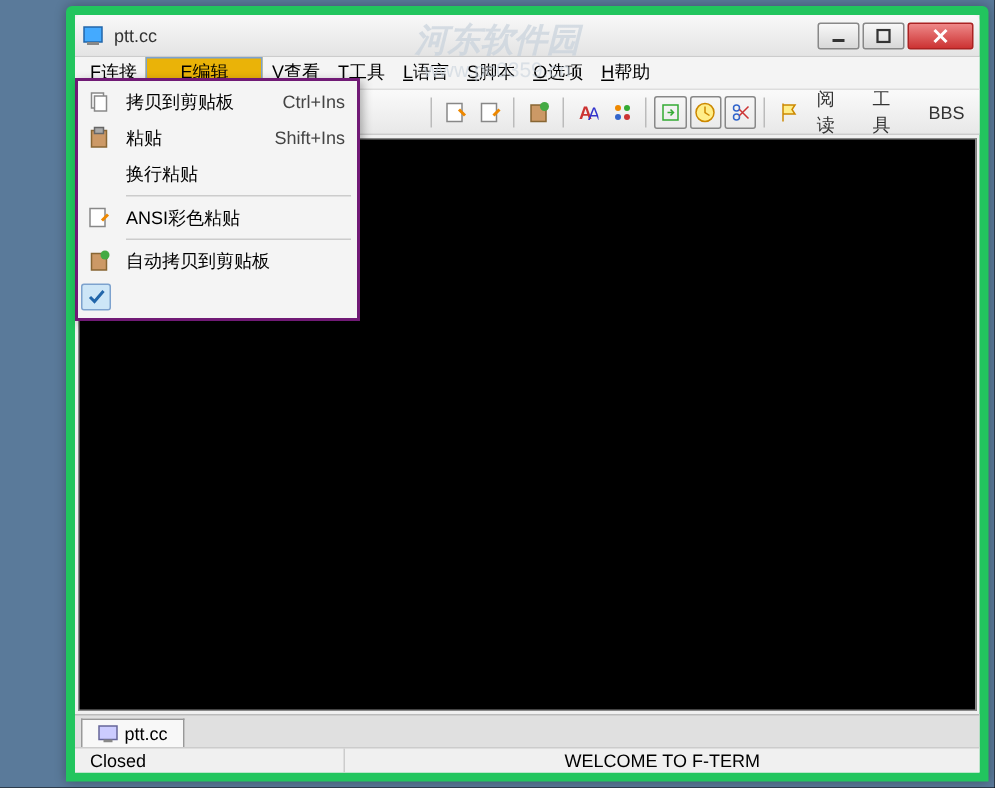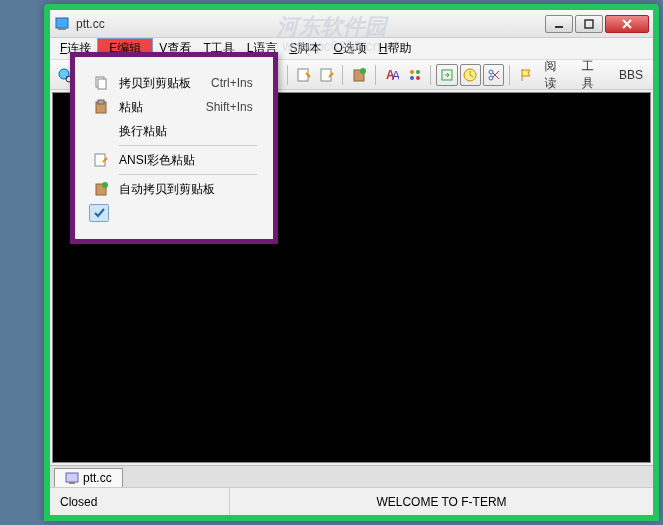--- a/index.html
+++ b/index.html
@@ -8,33 +8,33 @@
 .watermark-sub { position: absolute; top: 38px; left: 50%; transform: translateX(-50%); font-size: 14px; color: rgba(200,210,220,0.6); pointer-events: none; z-index: 100; }
 .window { position: absolute; top: 4px; left: 4px; right: 4px; bottom: 4px; background: #f0f0f0; border: 6px solid #22c55e; border-radius: 4px 4px 0 0; display: flex; flex-direction: column; box-shadow: 0 0 8px rgba(0,0,0,0.3); margin-left: 40px; }
 .titlebar { height: 28px; background: linear-gradient(#f8f8f8,#e4e4e4); border-bottom: 1px solid #ccc; display: flex; align-items: center; padding: 0 4px; border-radius: 4px 4px 0 0; }
 .titlebar .app-icon { width: 16px; height: 16px; margin-right: 6px; display: inline-flex; }
 .titlebar .title { flex: 1; color: #333; }
 .winbtns { display: flex; gap: 2px; }
 .winbtn { width: 28px; height: 18px; border: 1px solid #888; border-radius: 2px; display: flex; align-items: center; justify-content: center; background: linear-gradient(#f8f8f8,#d8d8d8); cursor: pointer; }
 .winbtn.close { background: linear-gradient(#e88,#c33); border-color: #a22; color: #fff; width: 44px; }
 .menubar { height: 22px; background: #f4f4f4; border-bottom: 1px solid #ddd; display: flex; align-items: center; padding: 0 4px; }
 .menu-item { padding: 2px 6px; cursor: pointer; }
-.menu-item.active { background: #ef4444; border: 1px solid #7da2ce; padding: 1px 11px; }
+.menu-item.active { background: #eab308; border: 1px solid #7da2ce; padding: 1px 22px; }
 .menu-item .u { text-decoration: underline; }
 .toolbar { height: 30px; background: linear-gradient(#fafafa,#e8e8e8); border-bottom: 1px solid #ccc; display: flex; align-items: center; padding: 0 4px; gap: 2px; }
 .tbtn { width: 22px; height: 22px; display: flex; align-items: center; justify-content: center; cursor: pointer; border-radius: 2px; }
 .tsep { width: 1px; height: 20px; background: #bbb; margin: 0 3px; }
 .ttext { padding: 0 6px; cursor: pointer; color: #333; }
 .terminal { flex: 1; background: #000; margin: 2px; border: 1px solid #888; }
 .tabbar { height: 22px; background: #e0e0e0; border-top: 1px solid #bbb; display: flex; align-items: flex-end; padding: 0 4px; }
 .tab { background: #f8f8f8; border: 1px solid #999; border-bottom: none; padding: 2px 10px; display: flex; align-items: center; gap: 4px; font-family: monospace; }
-.statusbar { height: 28px; background: #f0f0f0; border-top: 1px solid #ccc; display: flex; align-items: flex-start; }
+.statusbar { height: 17px; background: #f0f0f0; border-top: 1px solid #ccc; display: flex; align-items: flex-start; }
 .status-cell { padding: 0 10px; border-right: 1px solid #ccc; height: 100%; display: flex; align-items: center; }
 .status-cell.stretch { flex: 1; border-right: none; justify-content: center; }
-.dropdown { position: absolute; top: 52px; left: 70px; background: #f4f4f4; border: 5px solid #701a75; box-shadow: 2px 2px 6px rgba(0,0,0,0.3); z-index: 50; min-width: 190px; padding: 14px; }
+.dropdown { position: absolute; top: 52px; left: 50px; background: #f4f4f4; border: 2px solid #701a75; box-shadow: 2px 2px 6px rgba(0,0,0,0.3); z-index: 50; min-width: 190px; padding: 2px; }
 .dd-item { display: flex; align-items: center; height: 24px; padding: 0 6px 0 0; cursor: pointer; }
 .dd-icon { width: 24px; height: 22px; display: flex; align-items: center; justify-content: center; margin-right: 6px; }
 .dd-label { flex: 1; }
 .dd-short { color: #444; margin-left: 20px; }
 .dd-sep { height: 1px; background: #ccc; margin: 2px 2px 2px 30px; }
 svg { display: block; }
 </style>
 </head>
 <body>
 

